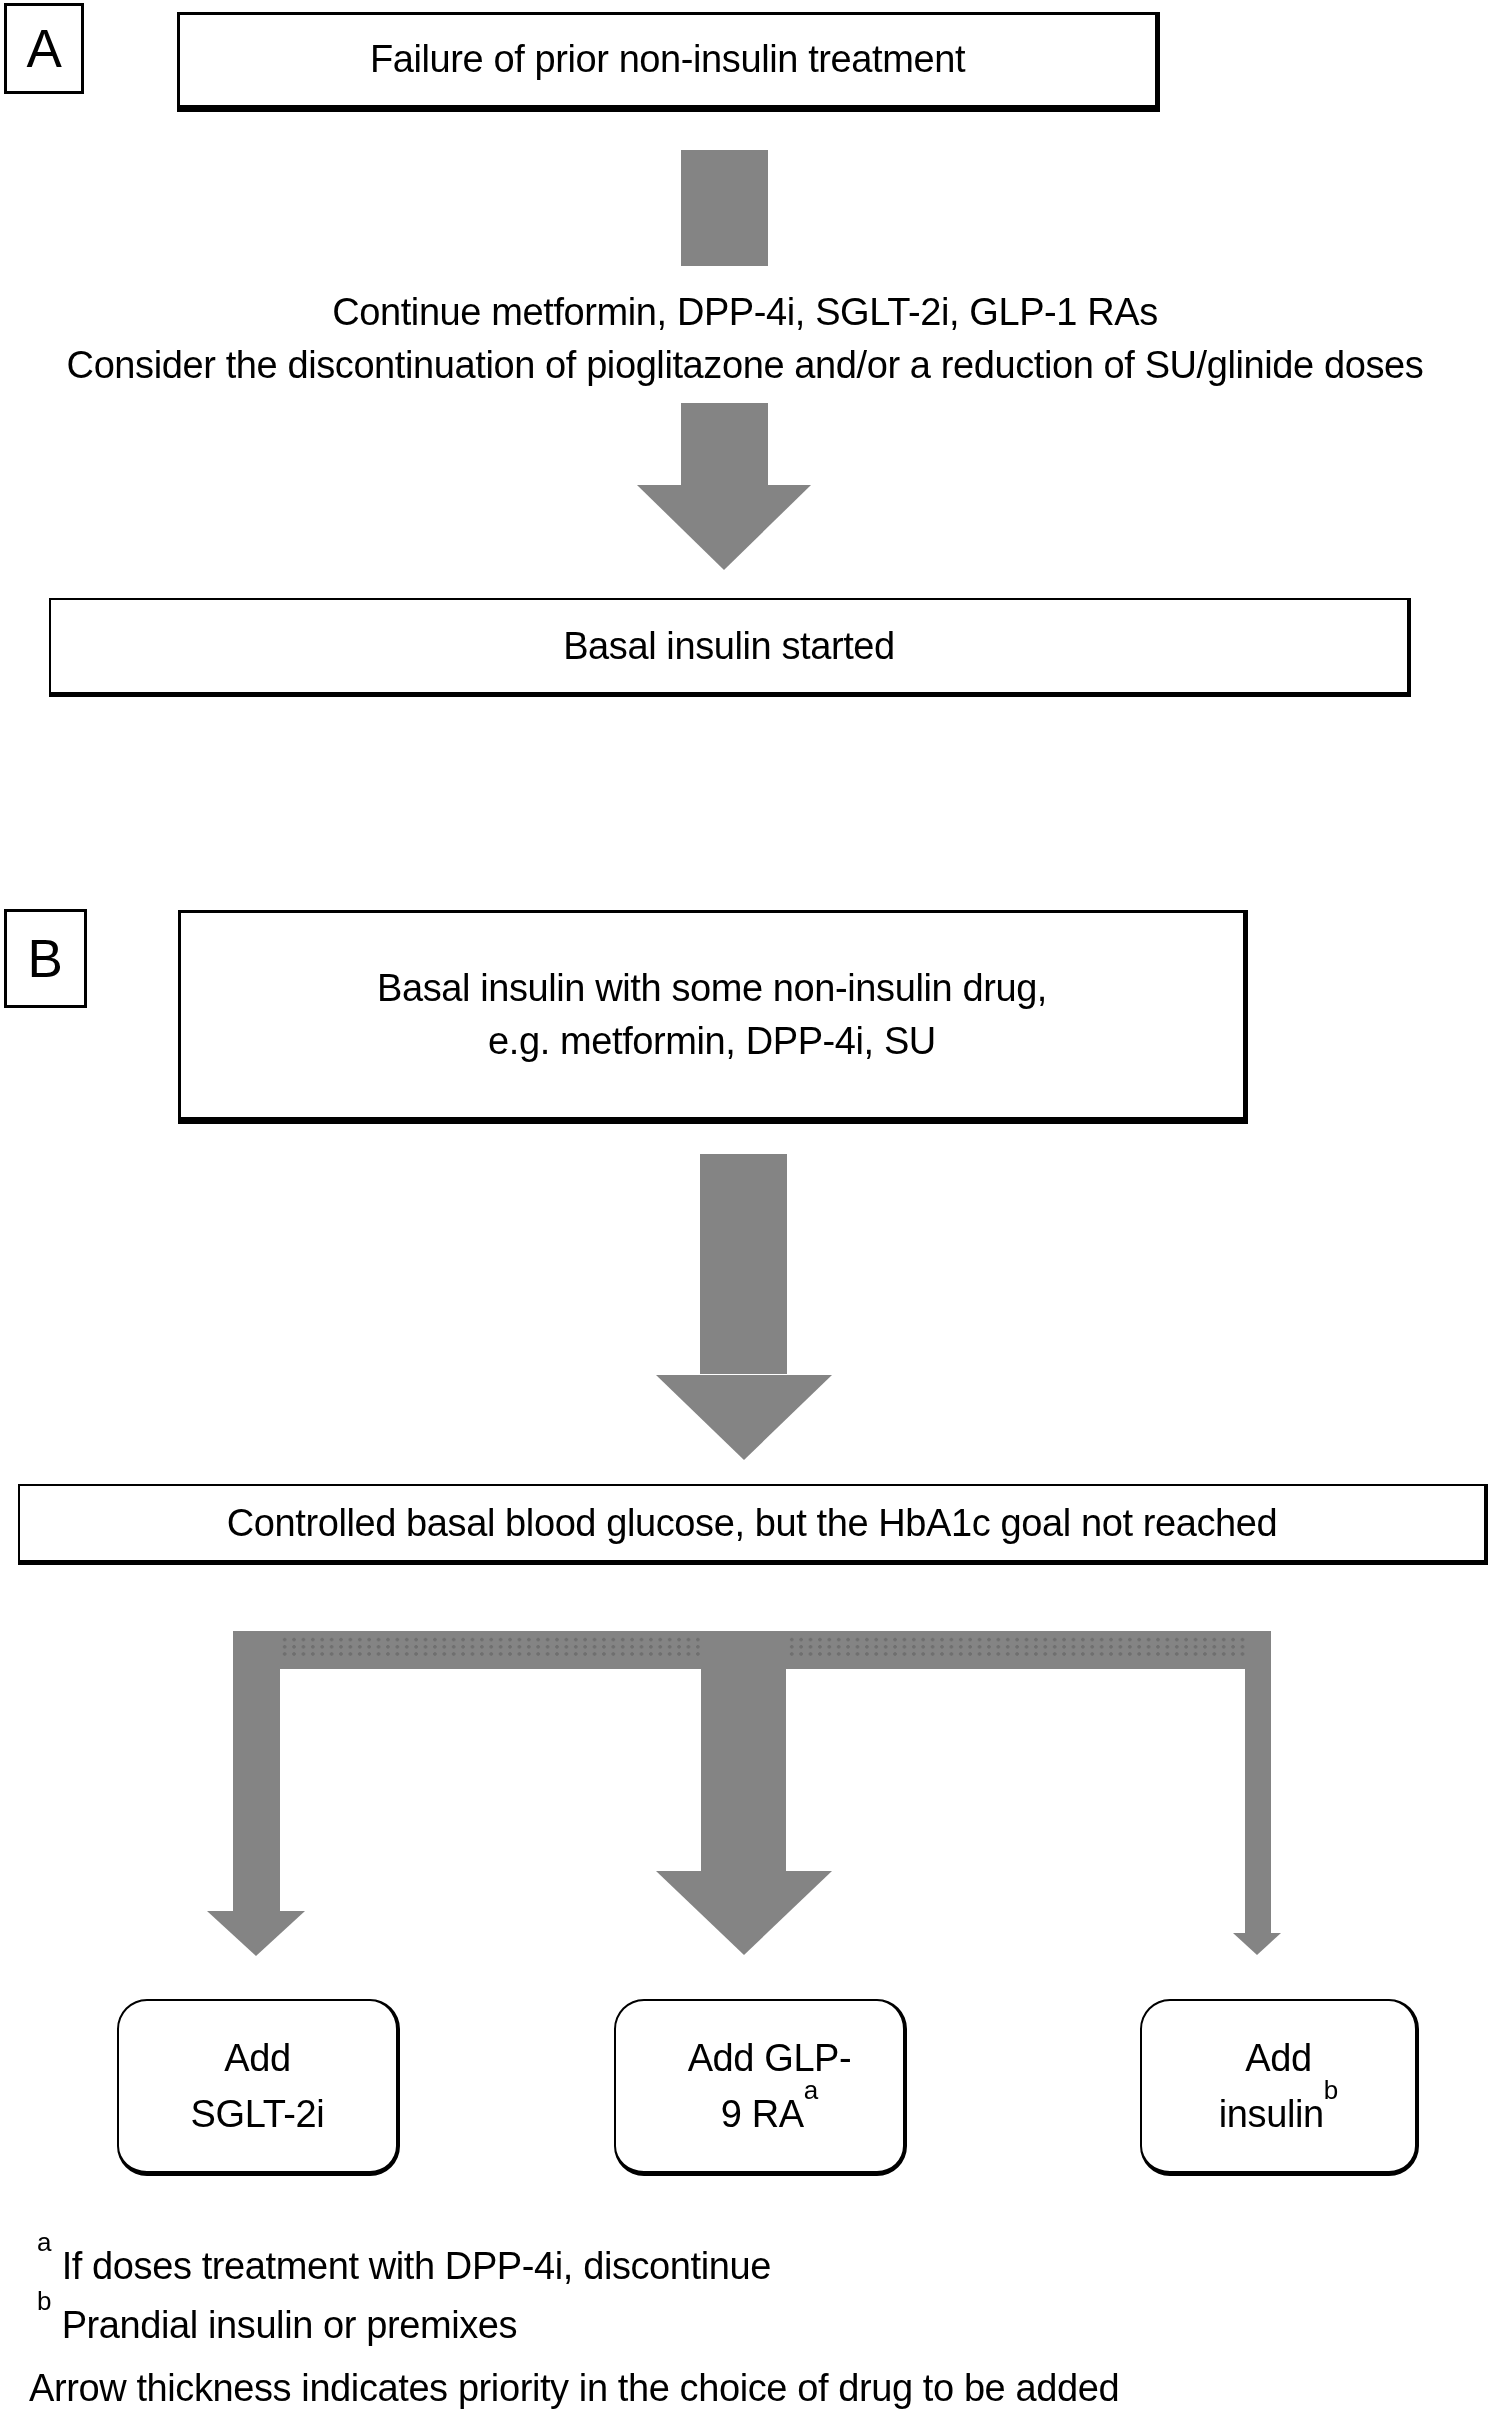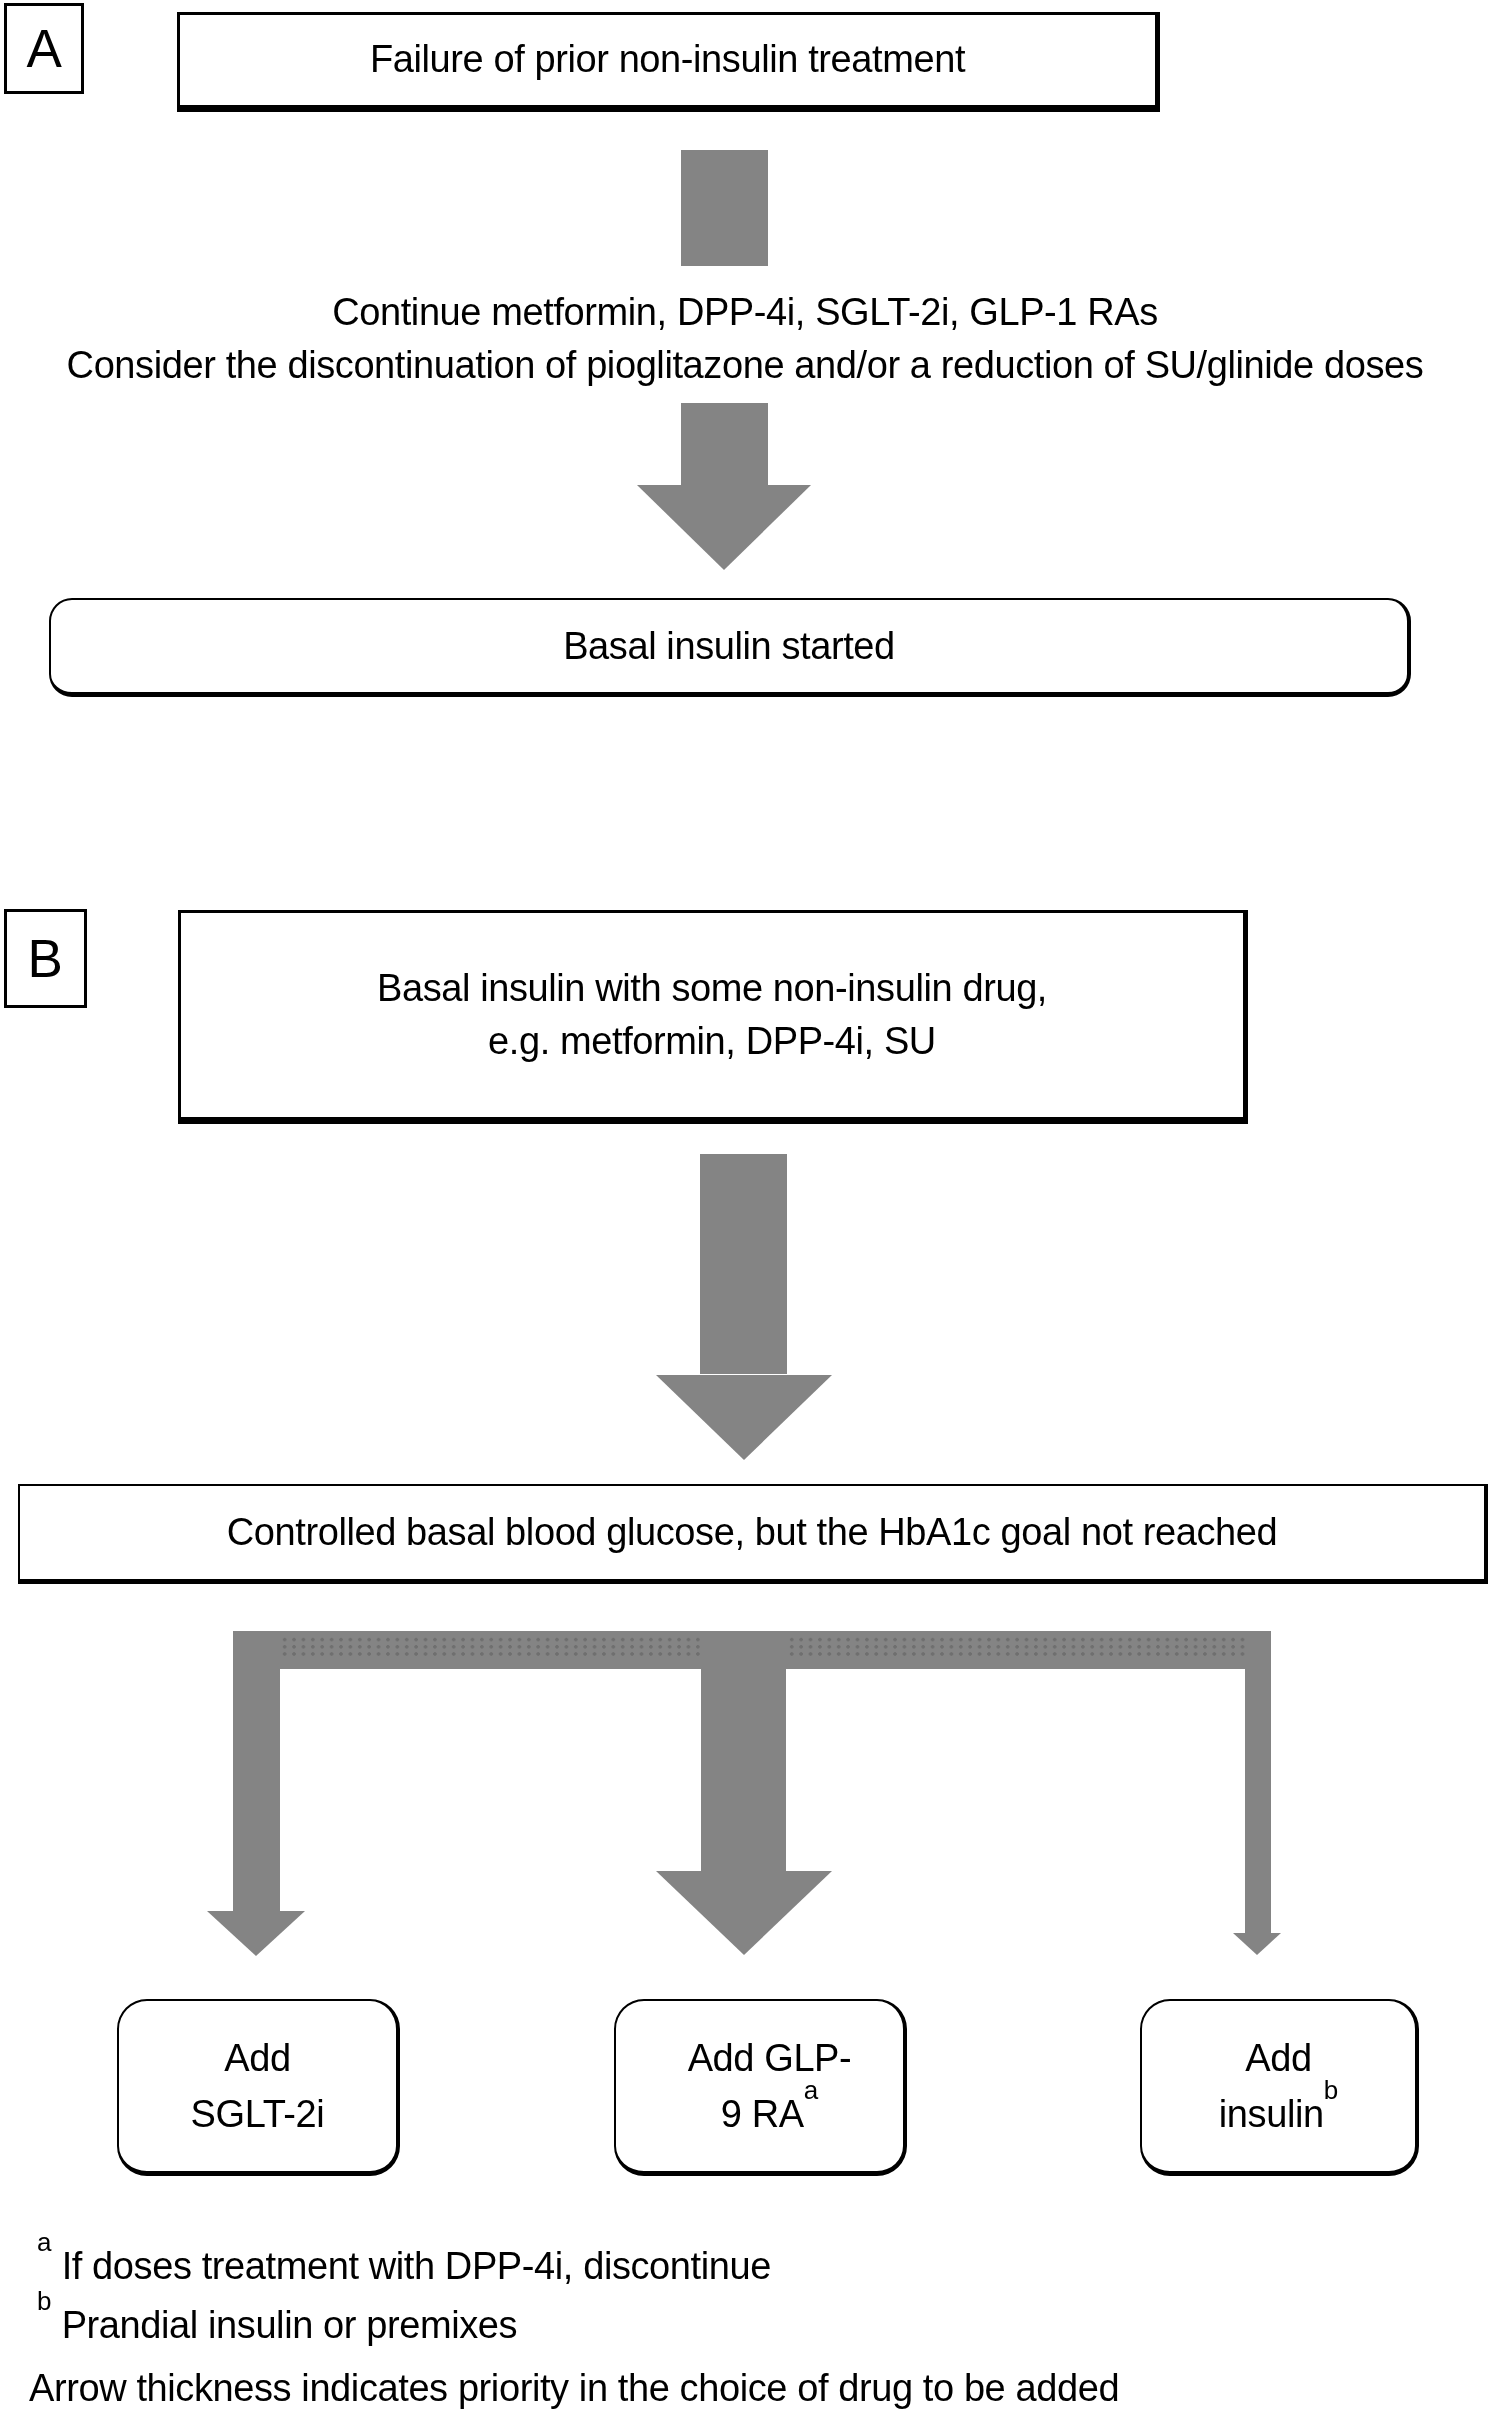--- a/index.html
+++ b/index.html
@@ -66,36 +66,36 @@
   }
 
   #arrow-a-shaft { left: 681px; top: 403px; width: 87px; height: 82px; }
   #arrow-a-head  {
     left: 637px; top: 485px;
     border-left: 87px solid transparent;
     border-right: 87px solid transparent;
     border-top: 85px solid var(--arrow_gray, #848484);
   }
 
-  #box-basal-started { left: 49px; top: 598px; width: 1362px; height: 99px; border-width: 2.9px 4.3px 5.8px 2.9px; border-radius: 23px; }
+  #box-basal-started { left: 49px; top: 598px; width: 1362px; height: 99px; border-width: 2.9px 4.3px 5.8px 2.9px; }
 
   
   #label-b { left: 3.6px; top: 909px; width: 83px; height: 99px; }
 
   #box-basal-noninsulin { left: 178px; top: 910px; width: 1070px; height: 214px; border-width: 3.6px 5px 7.2px 3.6px; line-height: 53px; }
 
   #arrow-b-shaft { left: 700px; top: 1154px; width: 87px; height: 220px; }
   #arrow-b-head  {
     left: 656px; top: 1375px;
     border-left: 88px solid transparent;
     border-right: 88px solid transparent;
     border-top: 85px solid var(--arrow_gray, #848484);
   }
 
-  #box-controlled { left: 18px; top: 1484px; width: 1470px; height: 100px; border-width: 2.9px 4.3px 5.8px 2.9px; }
+  #box-controlled { left: 18px; top: 1484px; width: 1470px; height: 81px; border-width: 2.9px 4.3px 5.8px 2.9px; }
 
   
   #branch-bar { position: absolute; left: 233px; top: 1631px; width: 1038px; height: 38px; }
   #branch-bar .dots {
     position: absolute; left: 0; right: 0; top: 5px; height: 22px;
     background-image: radial-gradient(circle, var(--arrow_dot, #6f6f6f) 1.6px, rgba(0,0,0,0) 2px);
     background-size: 9.4px 7.2px;
   }
 
   #branch-left-shaft  { left: 233px;  top: 1631px; width: 47px;  height: 280px; }

